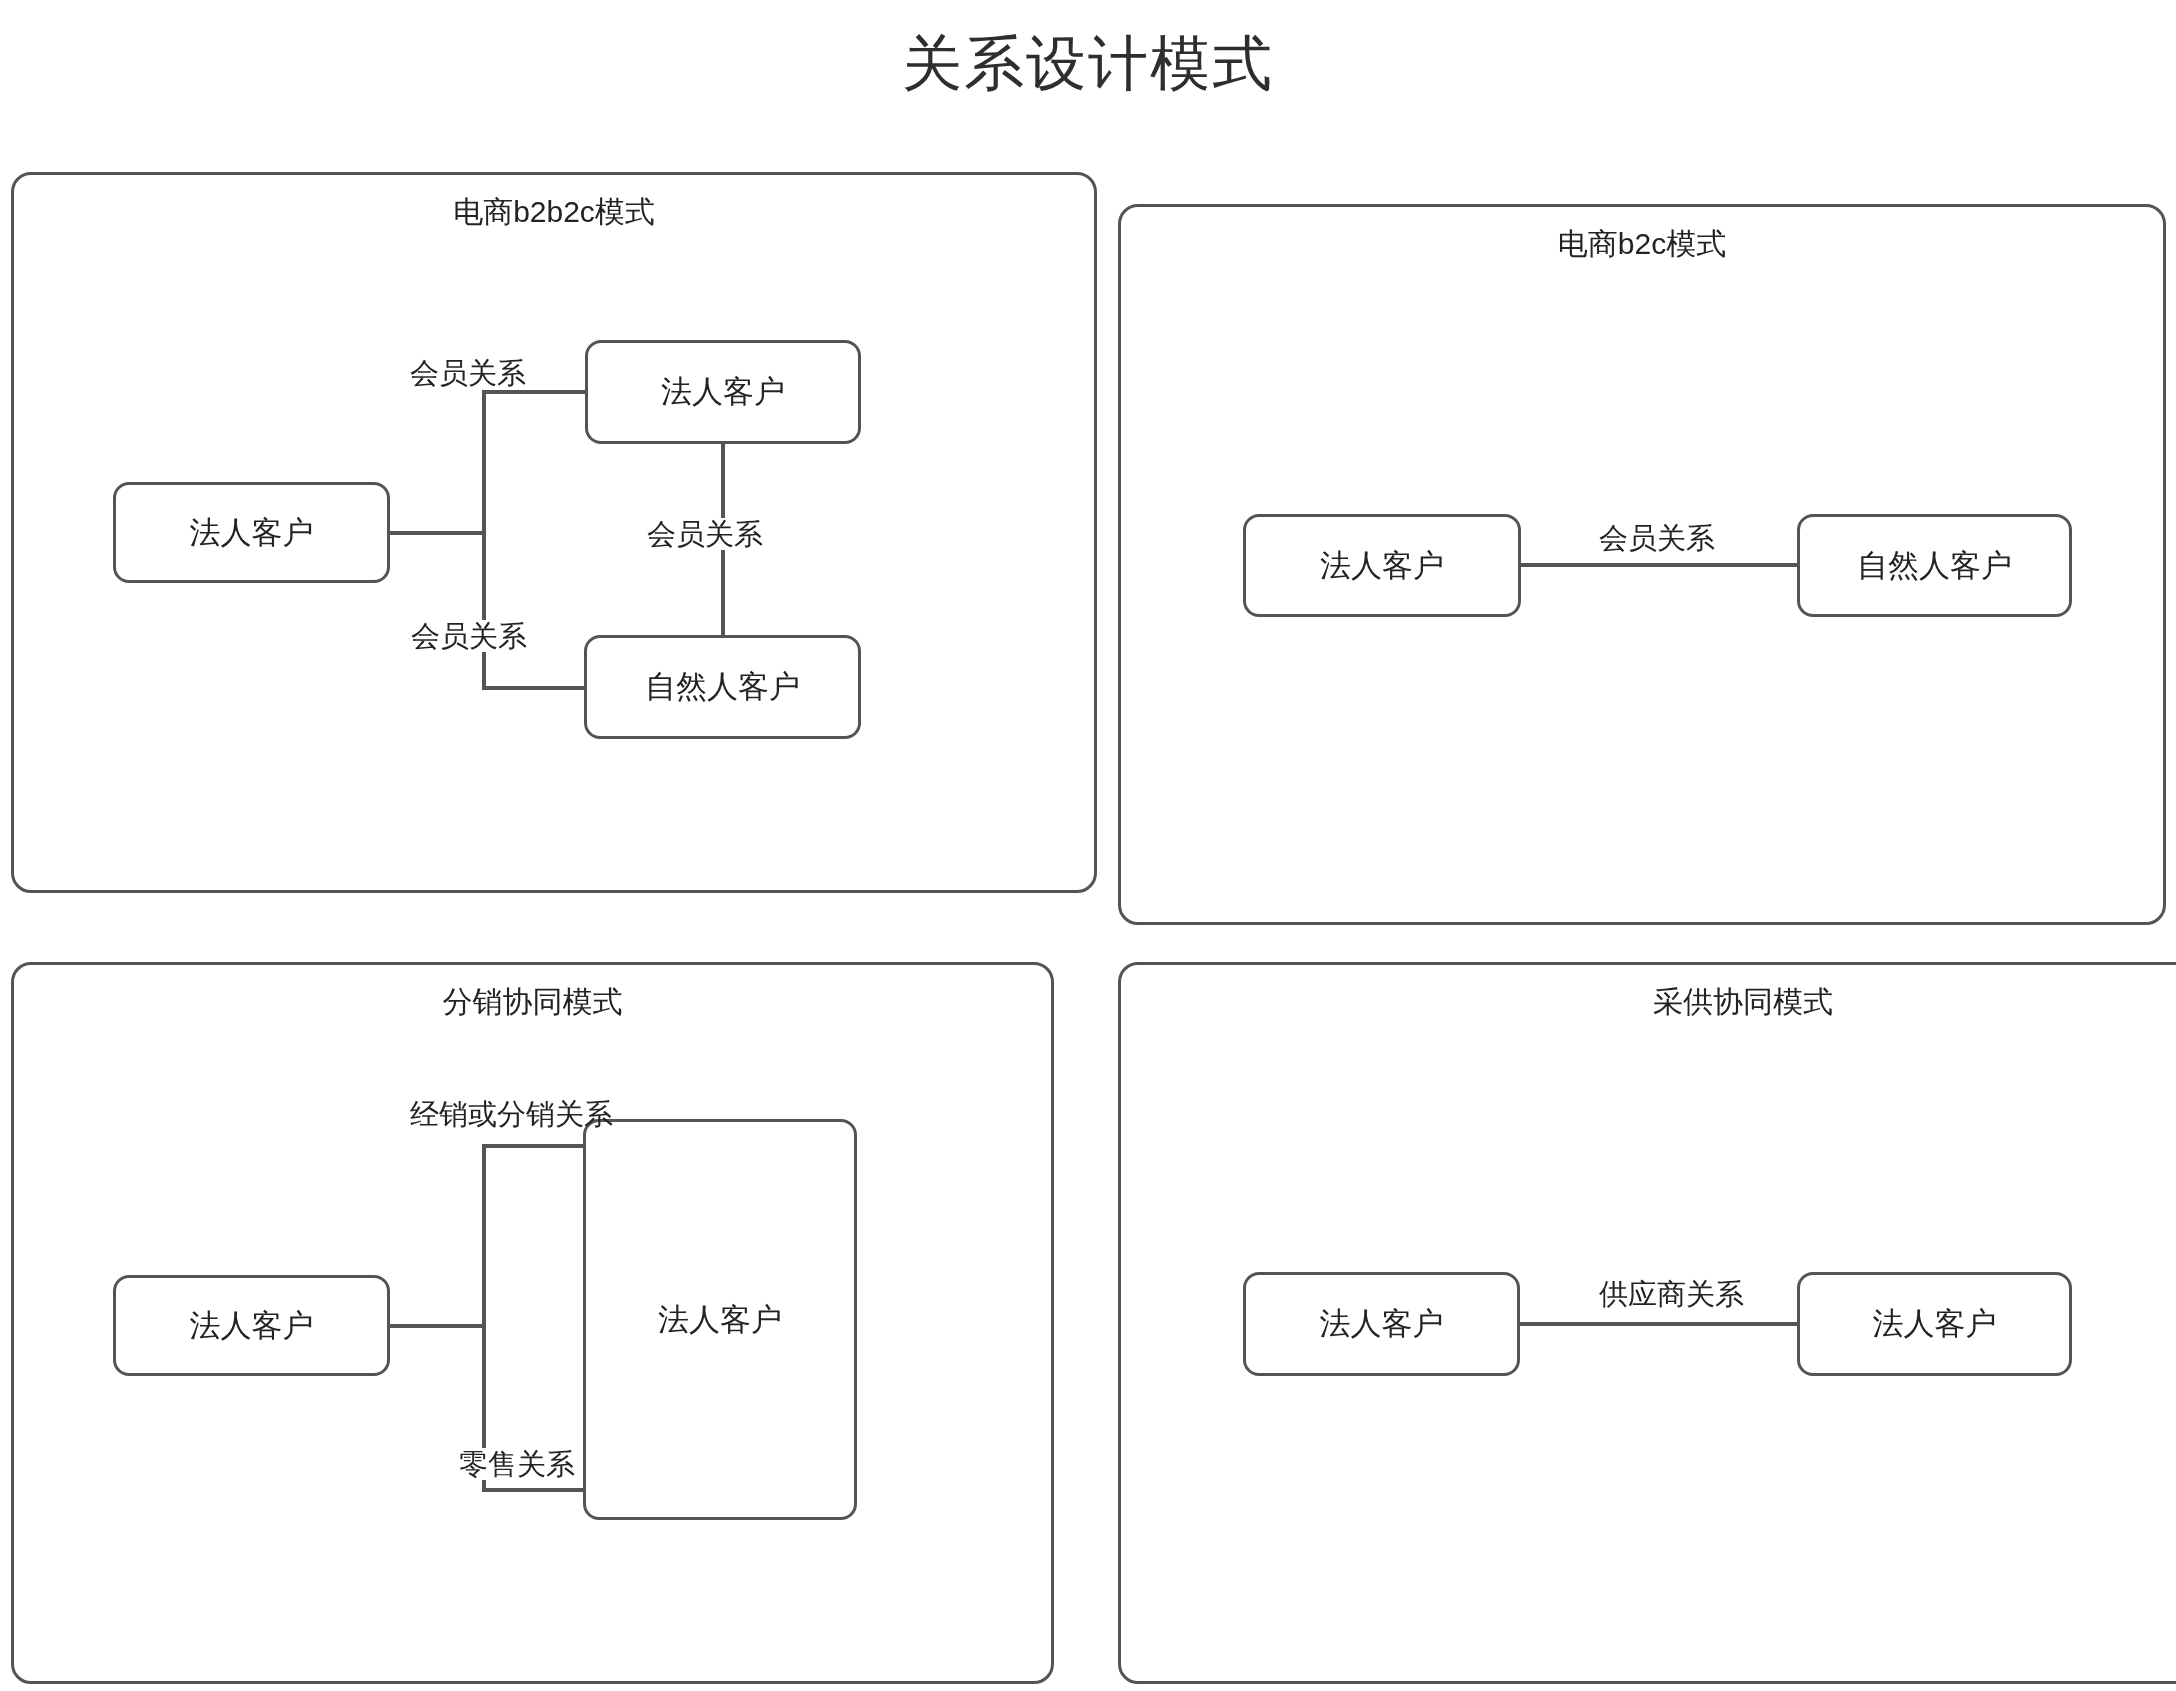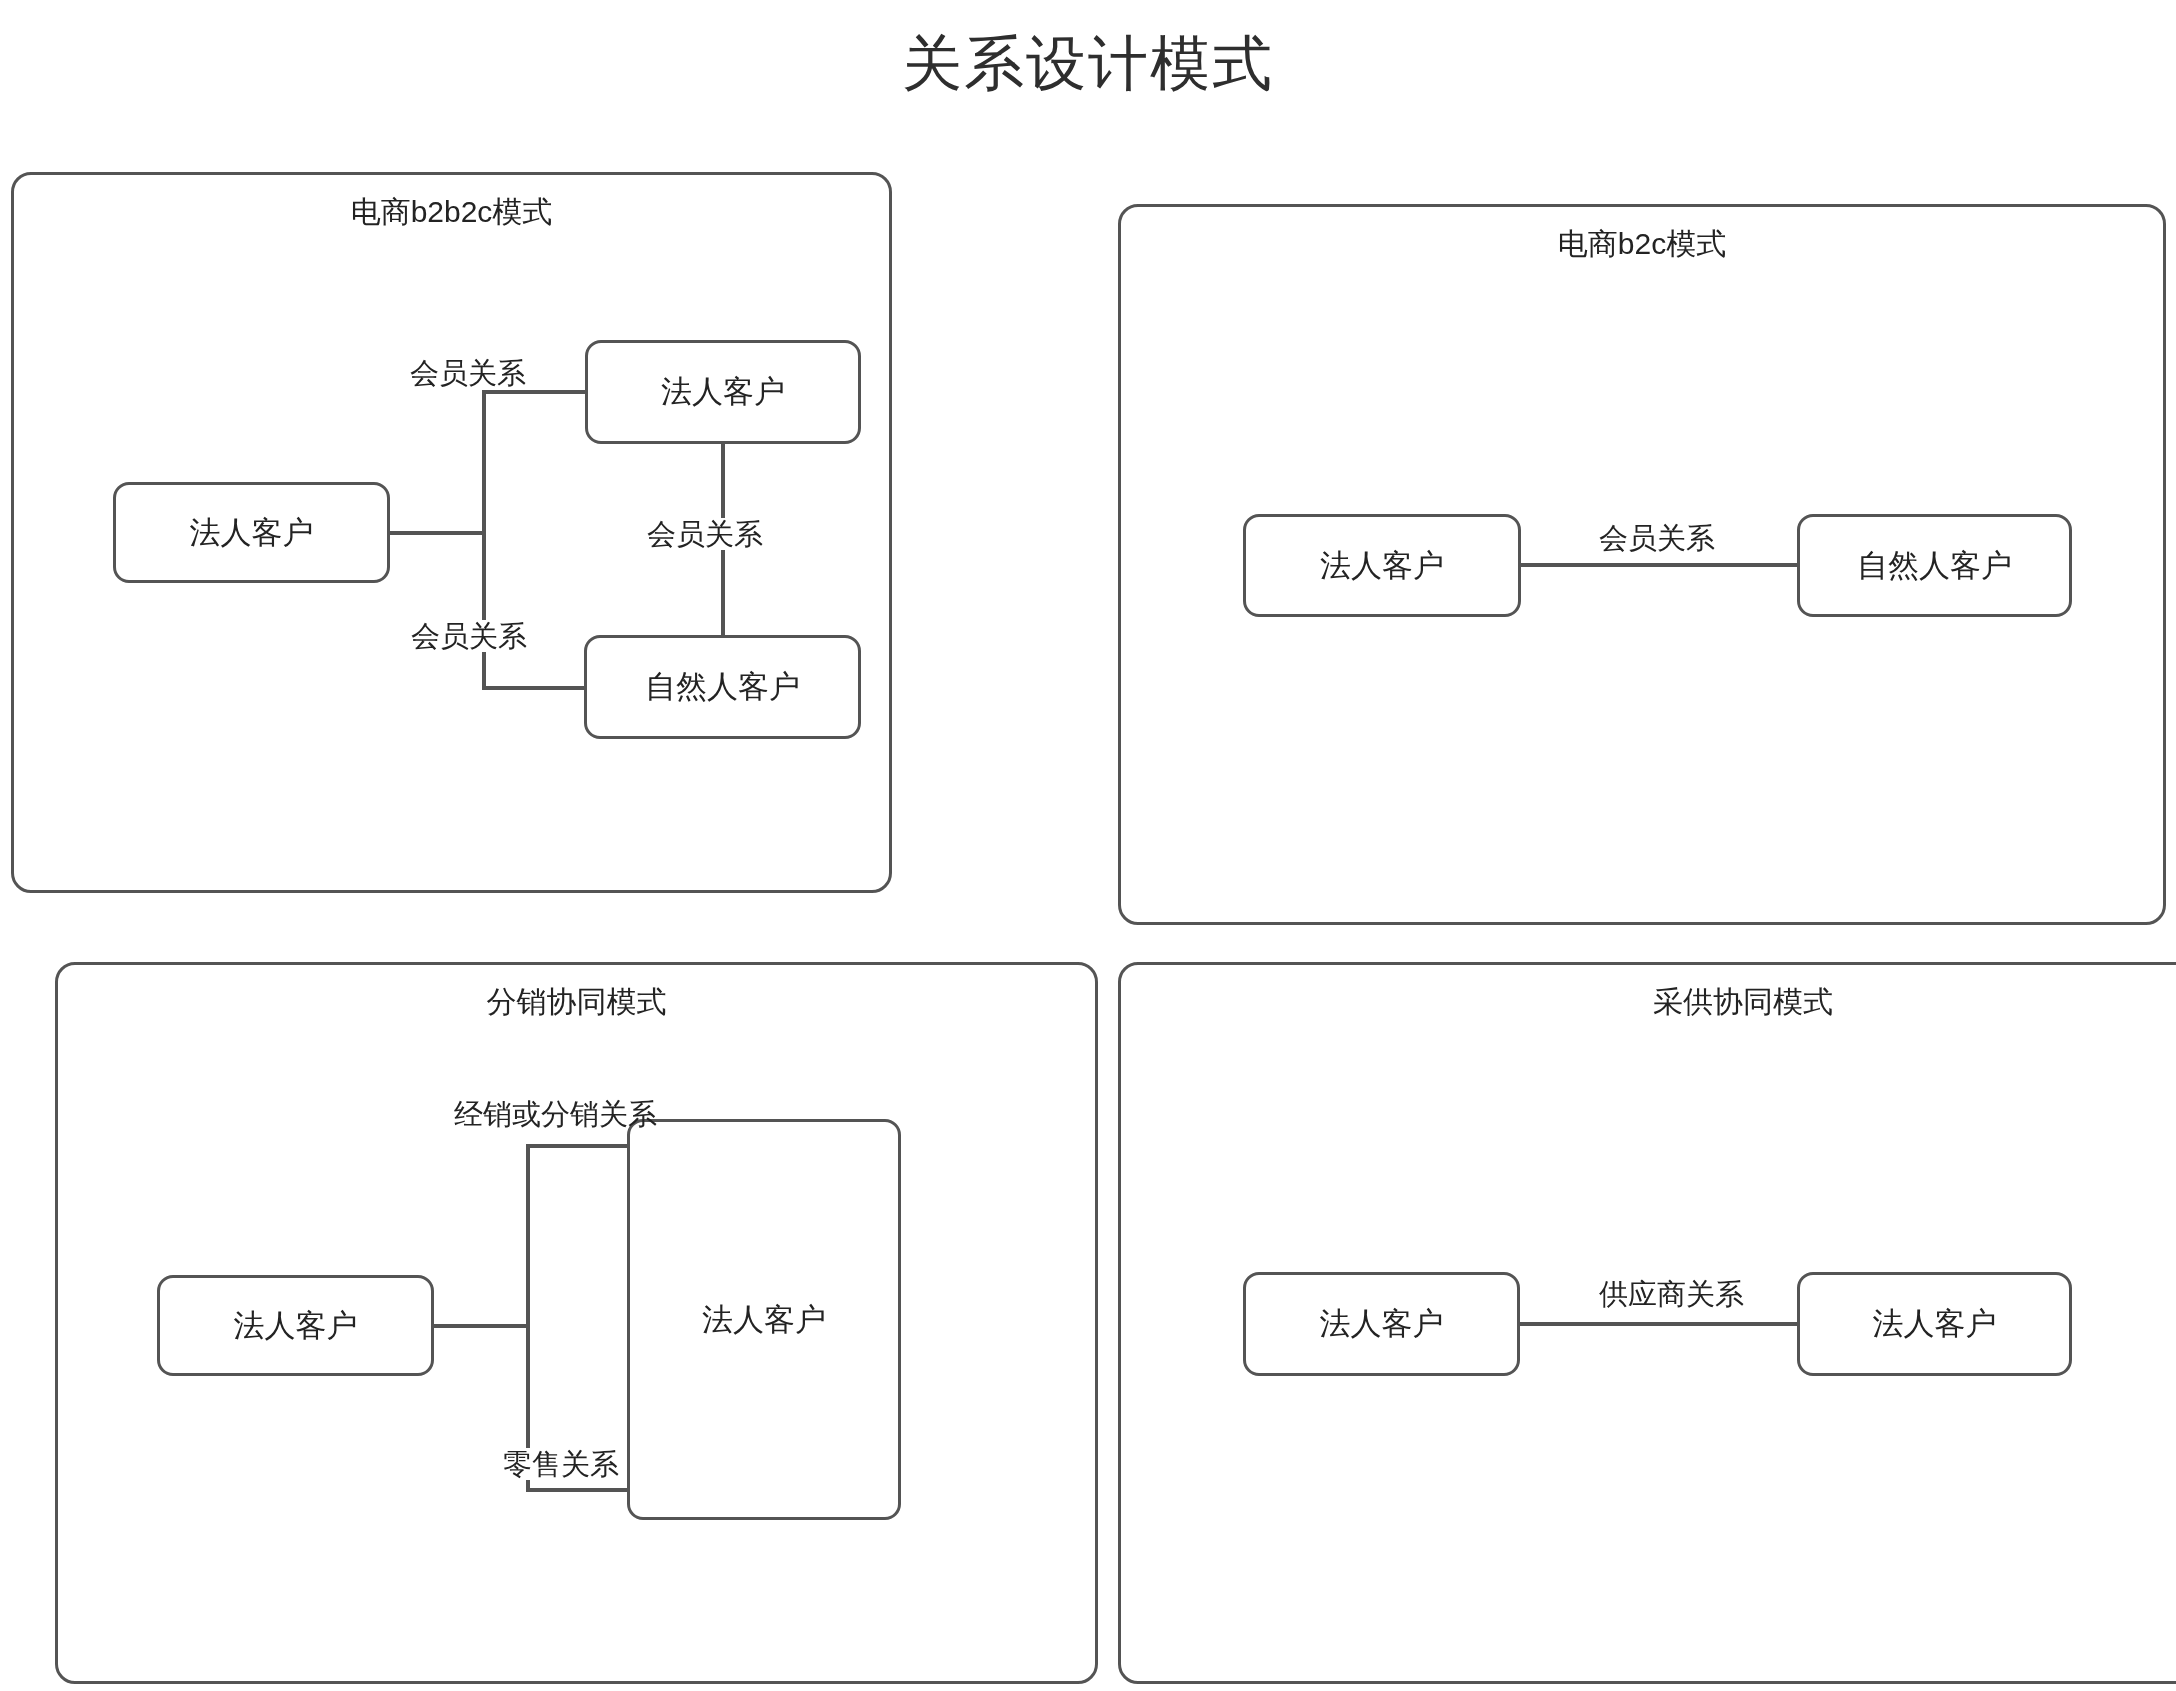--- a/index.html
+++ b/index.html
@@ -36,21 +36,21 @@
   }
   .edge-label.bg { background:#ffffff; padding:0 2px; }
 </style>
 </head>
 <body>
 
 <div class="canvas">
 
   <div class="page-title">关系设计模式</div>
 
-  <div class="panel" style="left:11px; top:172px; width:881px; height:721px;">
+  <div class="panel" style="left:11px; top:172px; width:1086px; height:721px;">
     <div class="panel-title">电商b2b2c模式</div>
 
     <div class="hline" style="left:376px; top:356px; width:95px;"></div>
     <div class="vline" style="left:468px; top:215px; height:300px;"></div>
     <div class="hline" style="left:468px; top:215px; width:103px;"></div>
     <div class="hline" style="left:468px; top:511px; width:102px;"></div>
     <div class="vline" style="left:707px; top:269px; height:191px;"></div>
 
     <div class="node" style="left:99px;  top:307px; width:277px; height:101px;">
       <span>法人客户</span>
@@ -75,21 +75,21 @@
     <div class="node" style="left:122px; top:307px; width:278px; height:103px;">
       <span>法人客户</span>
     </div>
     <div class="node" style="left:676px; top:307px; width:275px; height:103px;">
       <span>自然人客户</span>
     </div>
 
     <div class="edge-label bg" style="left:476px; top:315px;">会员关系</div>
   </div>
 
-  <div class="panel" style="left:11px; top:962px; width:1043px; height:722px;margin-left:44px;">
+  <div class="panel" style="left:11px; top:962px; width:1043px; height:722px;">
     <div class="panel-title">分销协同模式</div>
 
     <div class="hline" style="left:376px; top:359px; width:95px;"></div>
     <div class="vline" style="left:468px; top:179px; height:348px;"></div>
     <div class="hline" style="left:468px; top:179px; width:101px;"></div>
     <div class="hline" style="left:468px; top:523px; width:101px;"></div>
 
     <div class="node" style="left:99px; top:310px; width:277px; height:101px;">
       <span>法人客户</span>
     </div>

